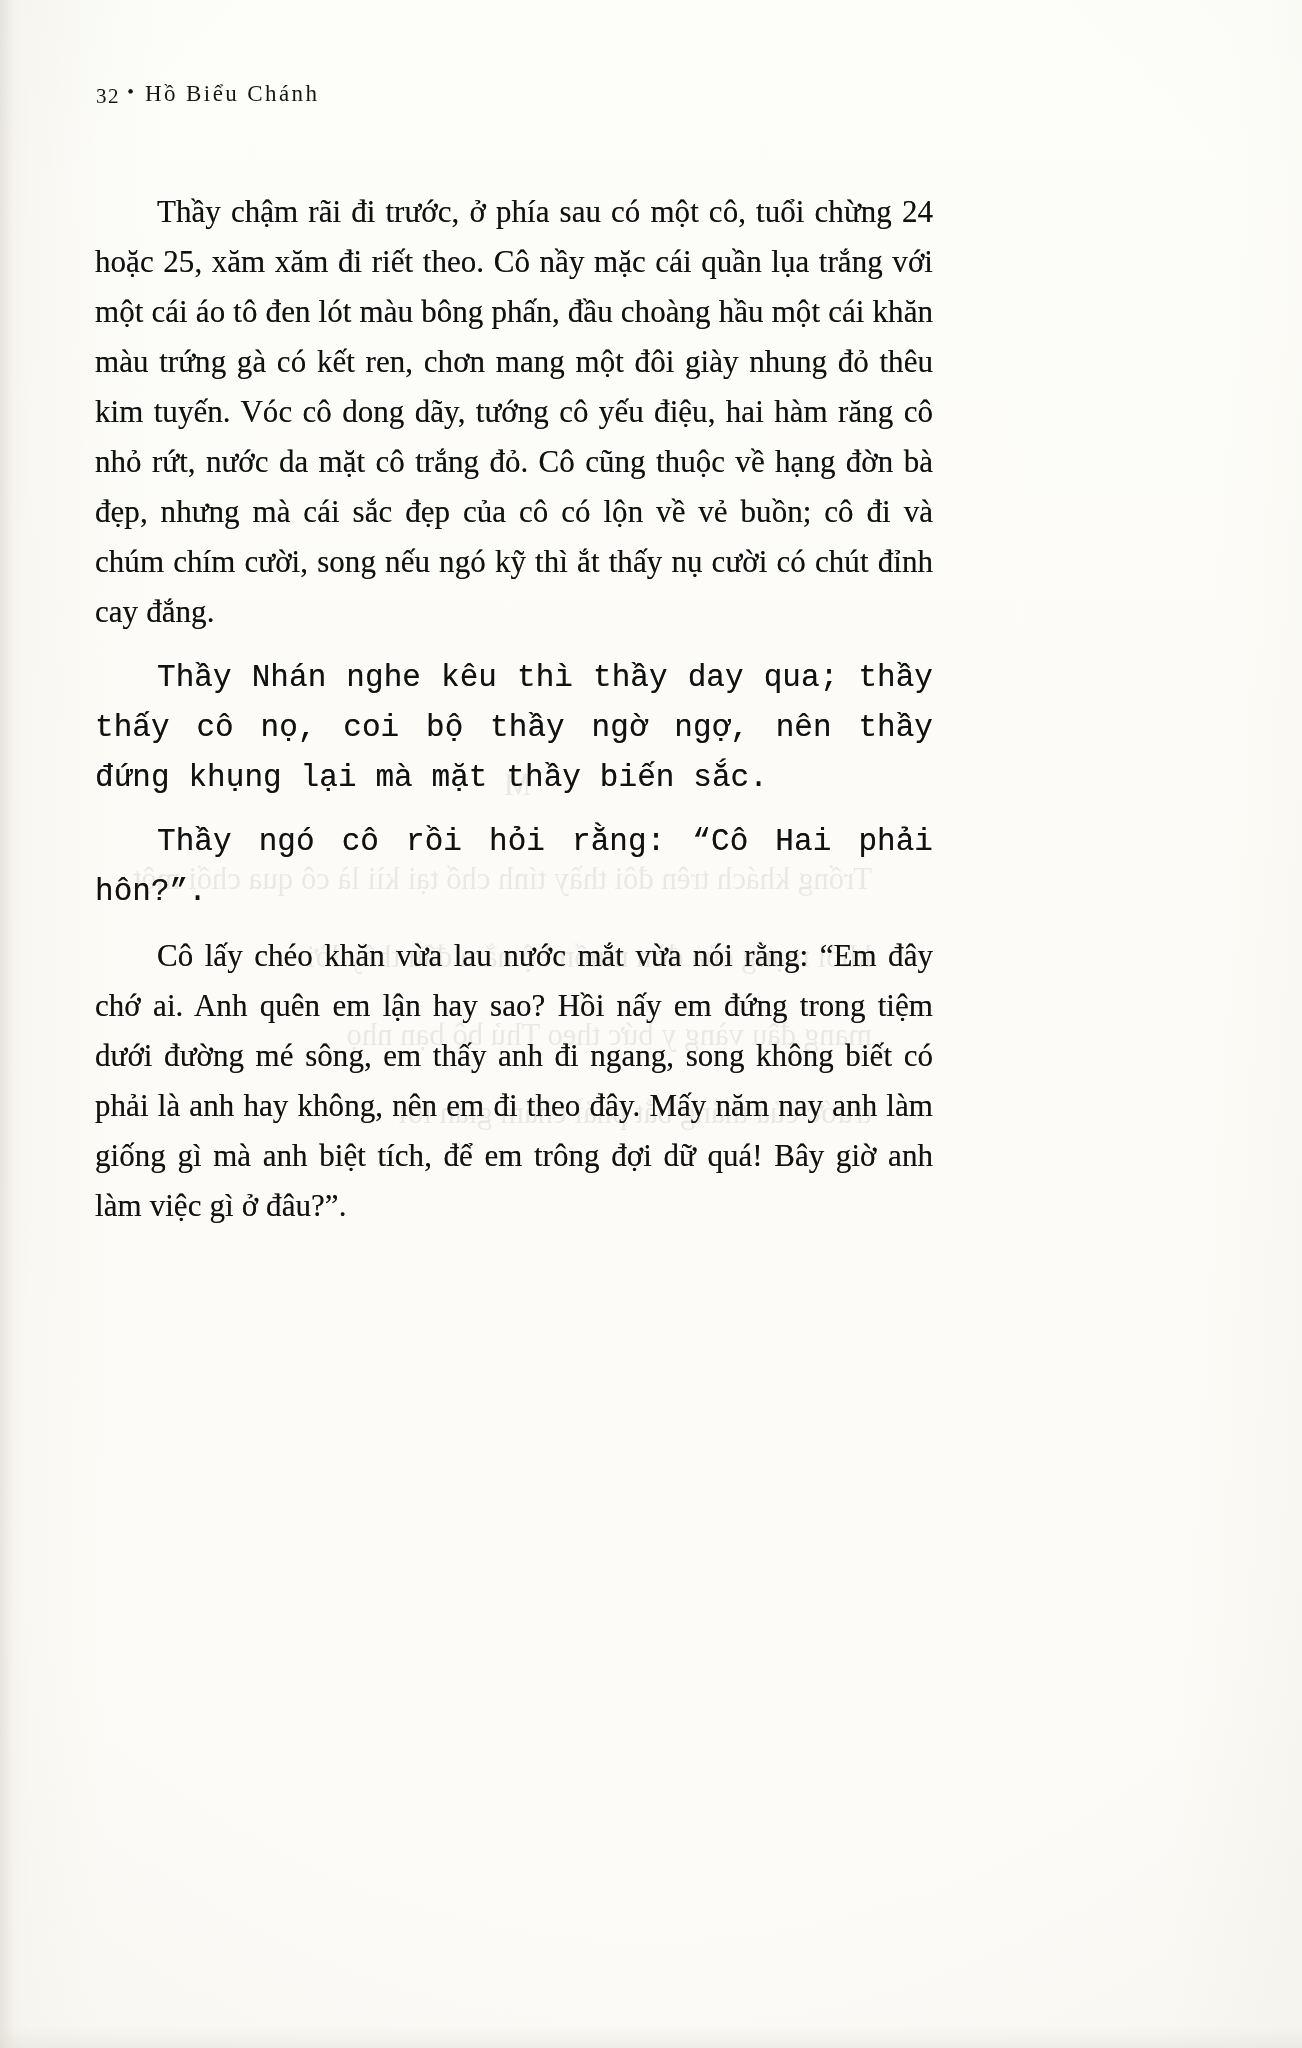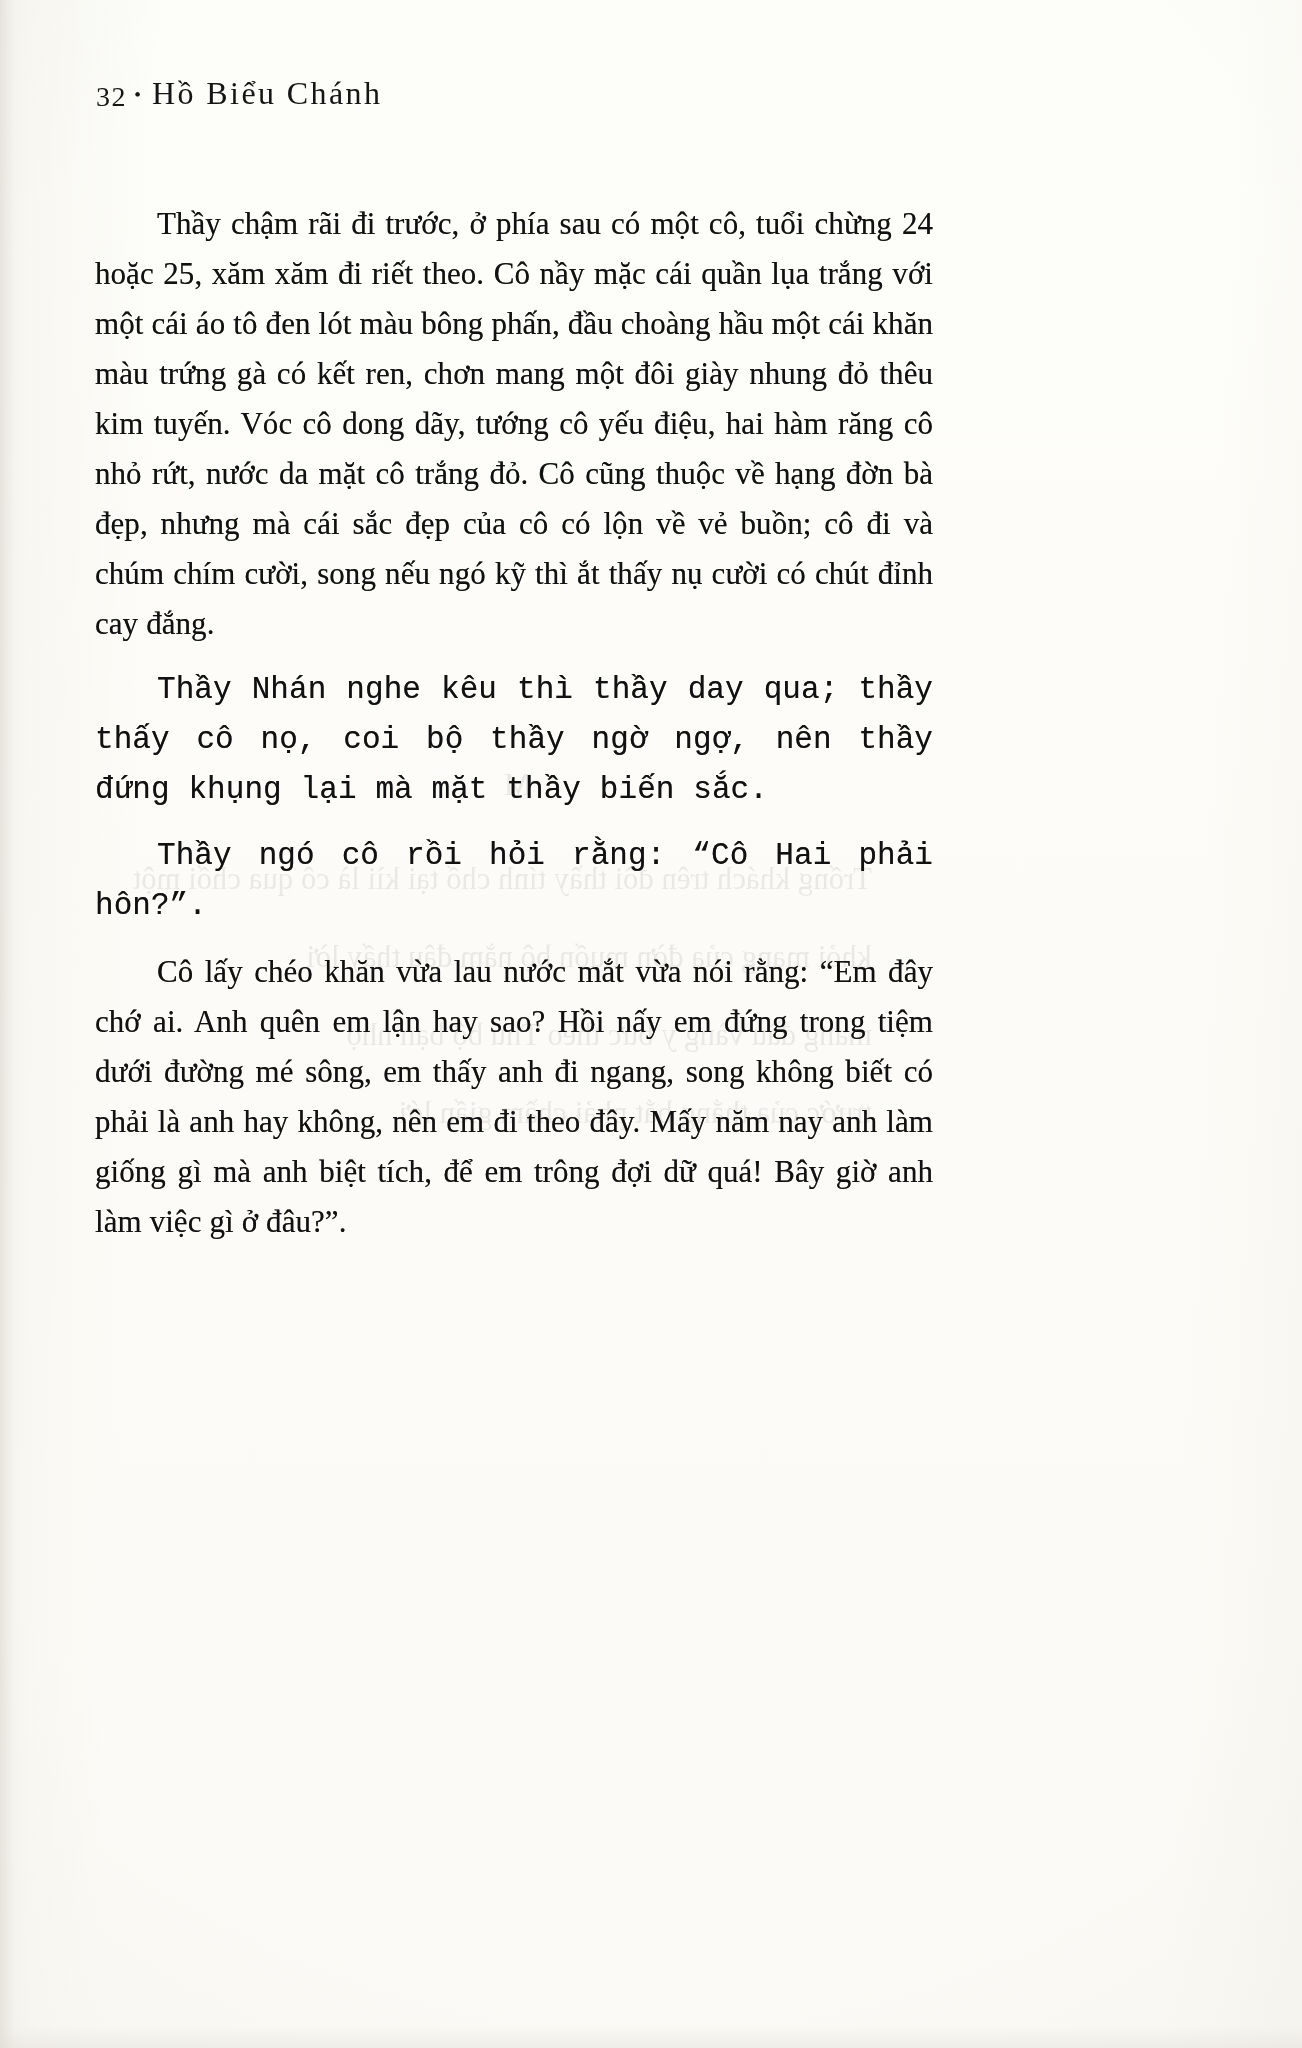--- a/index.html
+++ b/index.html
@@ -73,52 +73,52 @@
     position: absolute;
     left: 96px;
     top: 76px;
     font-size: 26px;
     line-height: 34px;
     color: #151515;
     letter-spacing: 2.2px;
     white-space: nowrap;
   }
   #running-head .folio {
-    font-size: 28px;
+    font-size: 21px;
     letter-spacing: 1.6px;
     position: relative;
     top: 2px;
   }
   #running-head .sep {
     font-size: 19px;
     padding: 0 9px 0 7px;
     position: relative;
     top: -3px;
   }
   #running-head .author {
-    font-size: 32px;
+    font-size: 23px;
     letter-spacing: 2.4px;
   }
 
   
   #body-text {
     position: absolute;
     left: 95px;
     top: 183px;
     width: 838px;
     color: #111111;
     font-size: 31px;
     line-height: 50px;
     text-align: justify;
     text-justify: inter-word;
     letter-spacing: 0.05px;
     word-spacing: 0.2px;
   }
   #body-text p {
-    margin: 16px 0 16px 0;
+    margin: 4px 0 16px 0;
     text-indent: 62px;
     
     text-shadow: 0 0 0.4px rgba(0,0,0,0.55);
   }
   #body-text p:last-child { margin-bottom: 0; }
   #body-text p.tight { margin-bottom: 14px; font-family: Liberation Mono, monospace; }
 </style>
 </head>
 <body>
 

